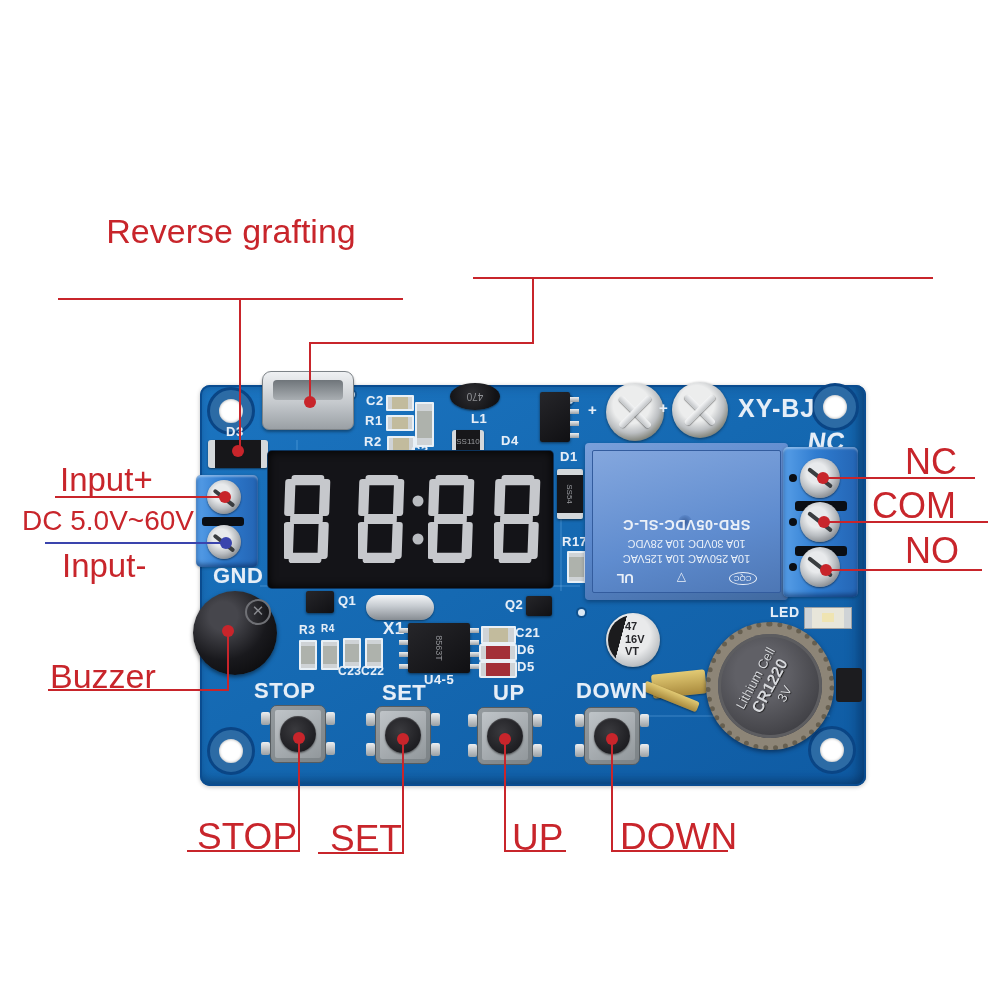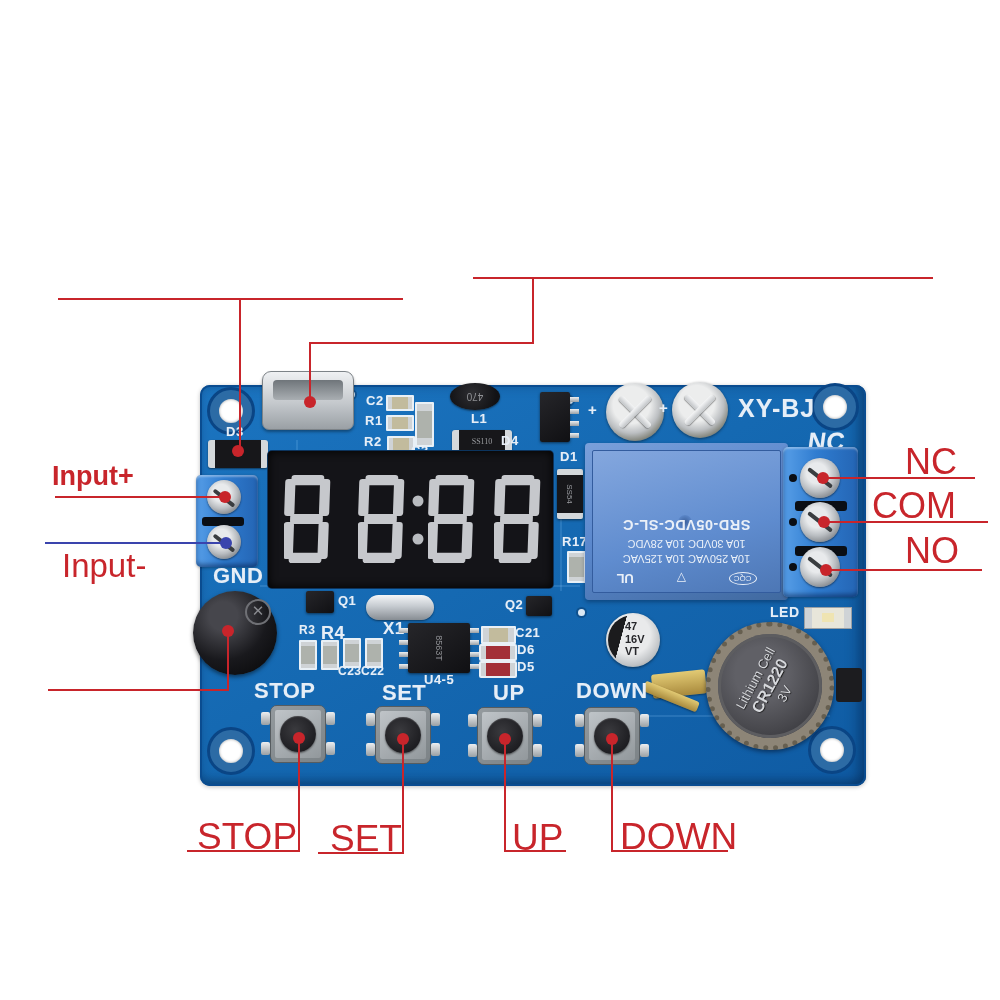--- a/index.html
+++ b/index.html
@@ -139,21 +139,21 @@
     <div class="silk" style="left:164px;top:49px;font-size:13px;">R2</div>
     <div class="chip" style="left:187px;top:51px;width:24px;height:12px;"></div>
     <div class="chipv" style="left:215px;top:17px;width:15px;height:41px;"></div>
     <div class="silk" style="left:211px;top:58px;font-size:13px;">C3</div>
 
     <div class="l1">
       <div style="position:absolute;inset:0;display:flex;align-items:center;justify-content:center;color:#8f9094;font-size:10px;transform:rotate(180deg);">470</div>
     </div>
     <div class="silk" style="left:271px;top:26px;font-size:13px;">L1</div>
 
-    <div class="blackd" style="left:252px;top:45px;width:60px;height:23px;font-family:Liberation Serif, serif;">
+    <div class="blackd" style="left:252px;top:45px;width:32px;height:23px;">
       <div style="position:absolute;inset:0;display:flex;align-items:center;justify-content:center;color:#9a9ca0;font-size:8px;">SS110</div>
     </div>
     <div class="silk" style="left:301px;top:48px;font-size:13px;">D4</div>
 
     <div class="soic" style="left:340px;top:7px;width:30px;height:50px;"></div>
     <div class="pin" style="left:370px;top:12px;"></div>
     <div class="pin" style="left:370px;top:24px;"></div>
     <div class="pin" style="left:370px;top:36px;"></div>
     <div class="pin" style="left:370px;top:48px;"></div>
 
@@ -238,21 +238,21 @@
     </div>
 
     <div class="soic" style="left:106px;top:206px;width:28px;height:22px;"></div>
     <div class="silk" style="left:138px;top:208px;font-size:13px;">Q1</div>
     <div style="position:absolute;left:166px;top:210px;width:68px;height:25px;border-radius:13px;background:linear-gradient(#f4f6f8 0%,#c6cbd0 45%,#878d93 100%);box-shadow:0 1px 2px rgba(0,0,0,.45);"></div>
     <div class="silk" style="left:183px;top:234px;font-size:17px;">X1</div>
     <div class="silk" style="left:305px;top:212px;font-size:13px;">Q2</div>
     <div class="soic" style="left:326px;top:211px;width:26px;height:20px;"></div>
 
     <div class="silk" style="left:99px;top:238px;font-size:12px;">R3</div>
-    <div class="silk" style="left:121px;top:238px;font-size:18px;">R4</div>
+    <div class="silk" style="left:121px;top:238px;font-size:10px;">R4</div>
     <div class="chipv" style="left:99px;top:255px;width:14px;height:26px;"></div>
     <div class="chipv" style="left:121px;top:255px;width:14px;height:26px;"></div>
     <div class="chipv" style="left:143px;top:253px;width:14px;height:26px;"></div>
     <div class="chipv" style="left:165px;top:253px;width:14px;height:26px;"></div>
     <div class="silk" style="left:138px;top:279px;font-size:12px;">C23</div>
     <div class="silk" style="left:161px;top:279px;font-size:12px;">C22</div>
 
     <div class="soic" style="left:208px;top:238px;width:62px;height:50px;">
       <div style="position:absolute;inset:0;display:flex;align-items:center;justify-content:center;color:#8f9094;font-size:9px;transform:rotate(90deg);">8563T</div>
     </div>
@@ -326,23 +326,26 @@
       <span class="lg" style="left:-9px;top:7px;"></span>
         <span class="lg" style="left:-9px;top:37px;"></span>
       <span class="lg" style="right:-9px;top:7px;"></span>
         <span class="lg" style="right:-9px;top:37px;"></span>
       <div class="body"></div>
         <div class="cap"></div>
     </div>
   </div>
 
   <div class="ann ann-c" style="left:58px;top:212px;width:346px;font-size:34px;">
+    <div>Reverse grafting</div>
   </div>
-  <div class="ann" style="left:52px;top:461px;font-size:27px;font-weight:bold;">Input+</div>
+  <div class="ann" style="left:60px;top:461px;font-size:33px;">Input+</div>
+  <div class="ann" style="left:22px;top:505px;font-size:28px;">DC 5.0V~60V</div>
   <div class="ann" style="left:62px;top:547px;font-size:33px;">Input-</div>
+  <div class="ann" style="left:50px;top:657px;font-size:34px;">Buzzer</div>
   <div class="ann" style="left:905px;top:441px;font-size:36px;">NC</div>
   <div class="ann" style="left:872px;top:485px;font-size:36px;">COM</div>
   <div class="ann" style="left:905px;top:530px;font-size:36px;">NO</div>
   <div class="ann" style="left:197px;top:816px;font-size:37px;">STOP</div>
   <div class="ann" style="left:330px;top:818px;font-size:37px;">SET</div>
   <div class="ann" style="left:512px;top:817px;font-size:37px;">UP</div>
   <div class="ann" style="left:620px;top:816px;font-size:37px;">DOWN</div>
 
   <svg class="overlay">
 

